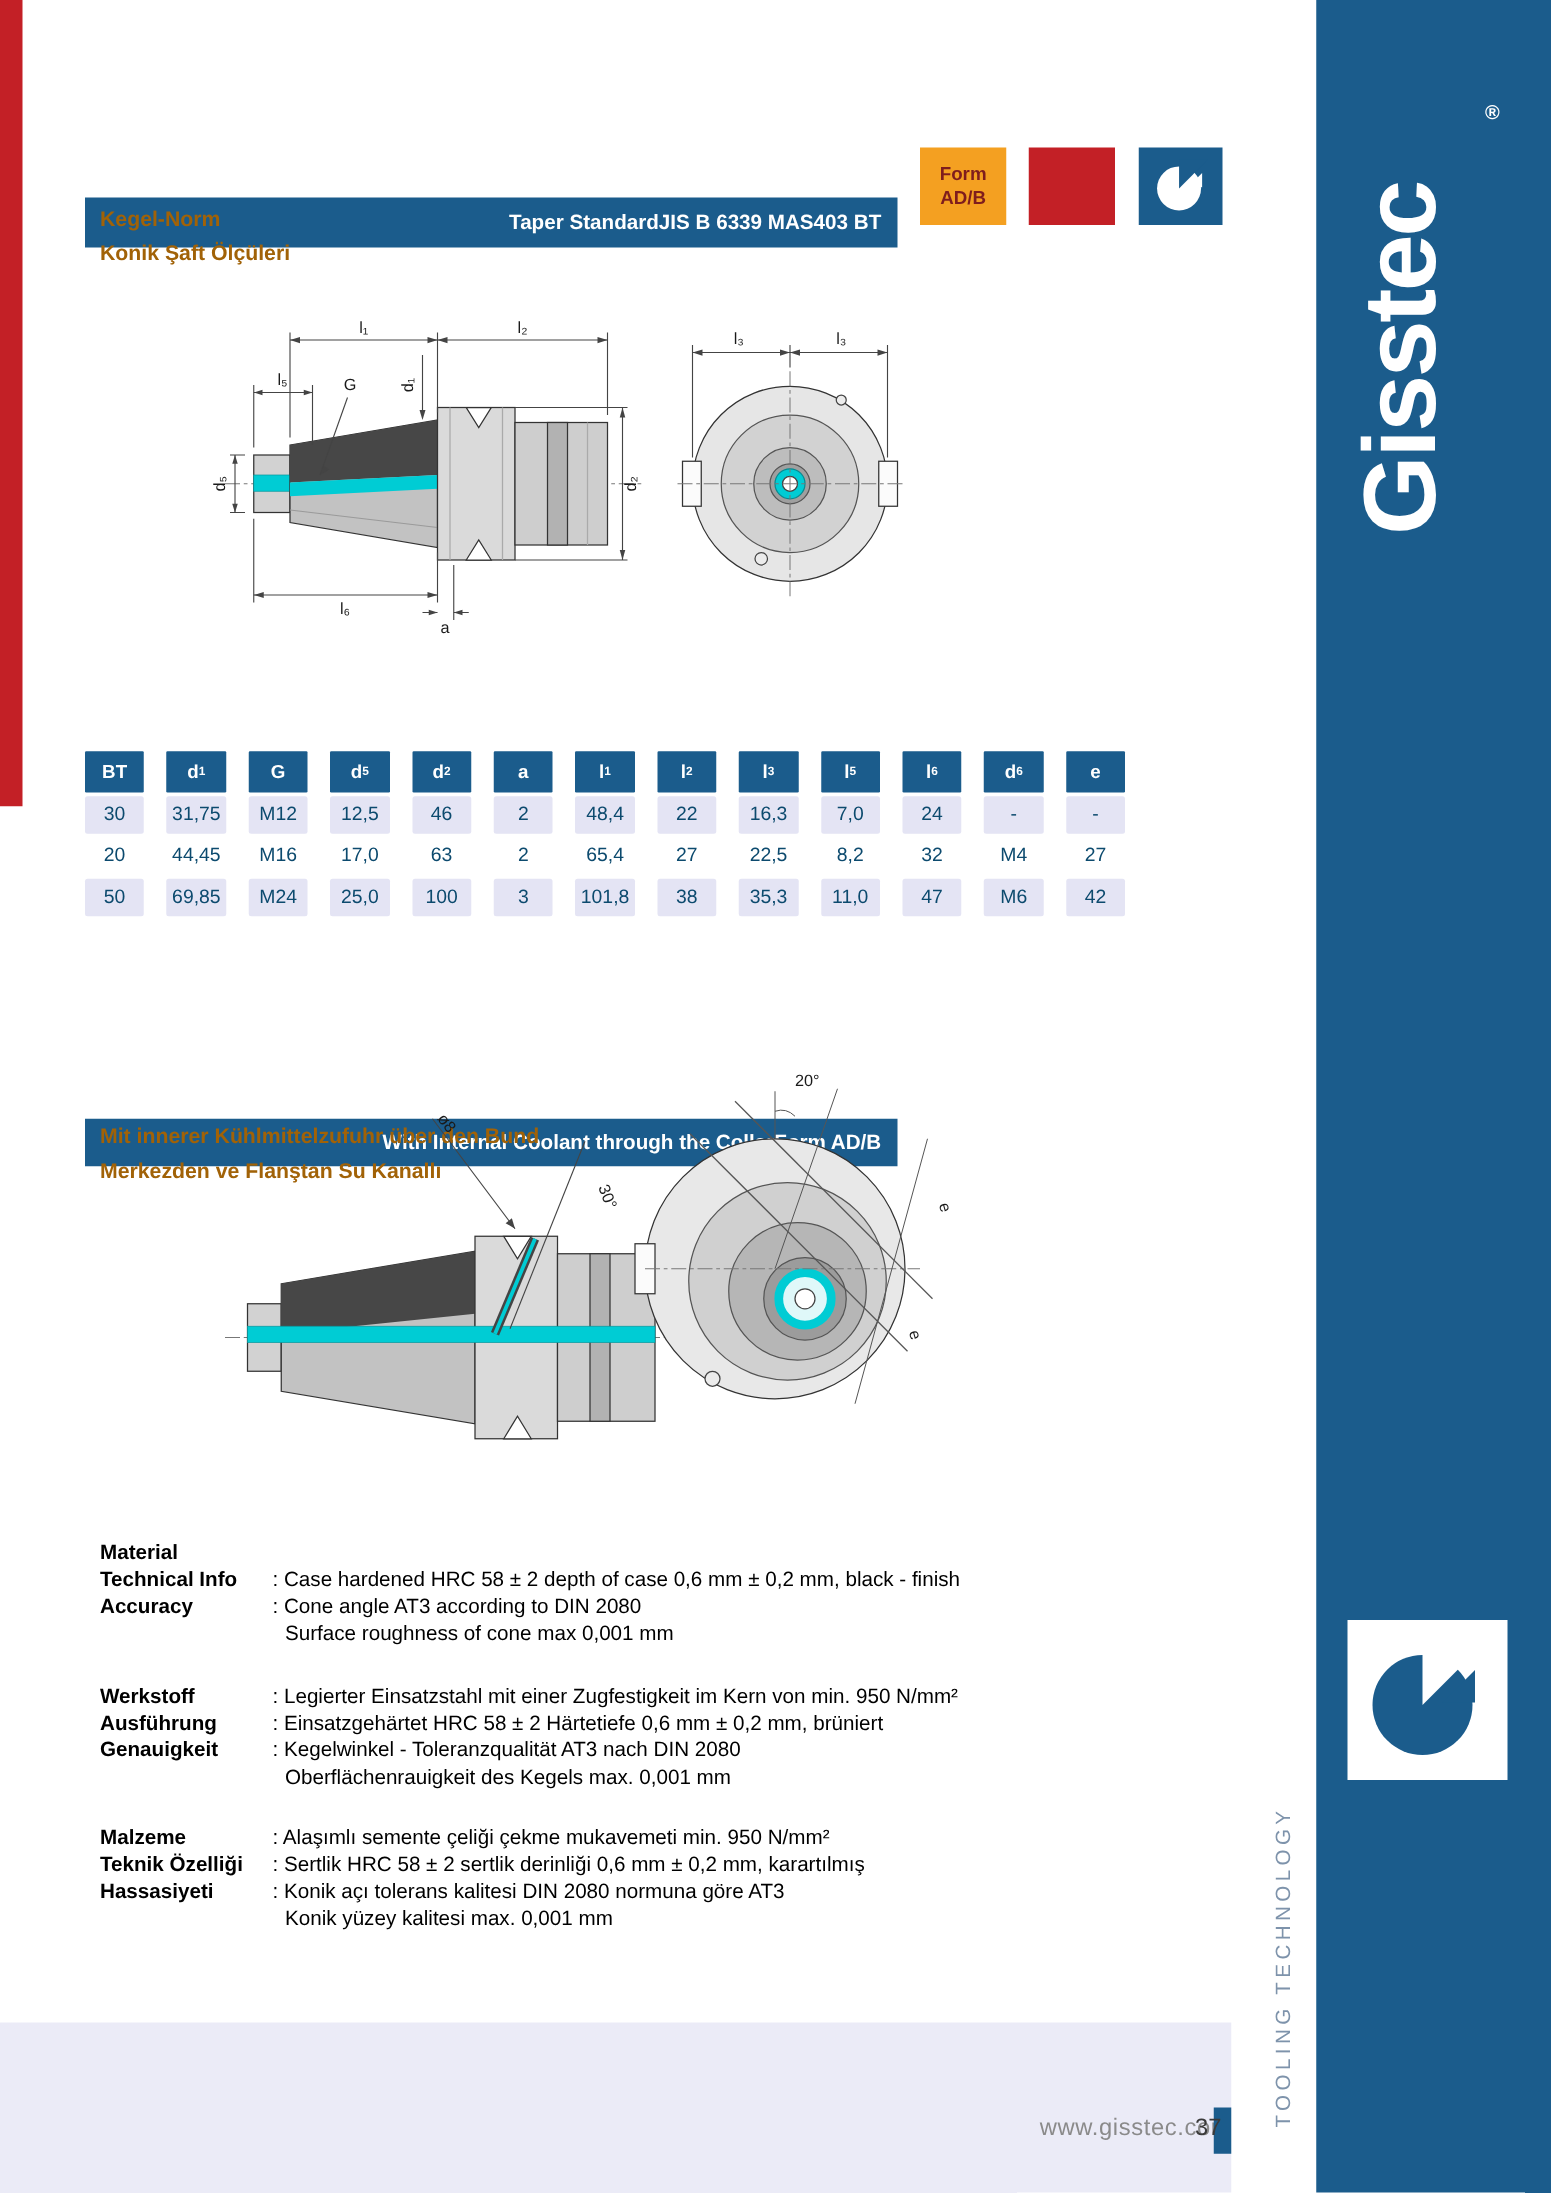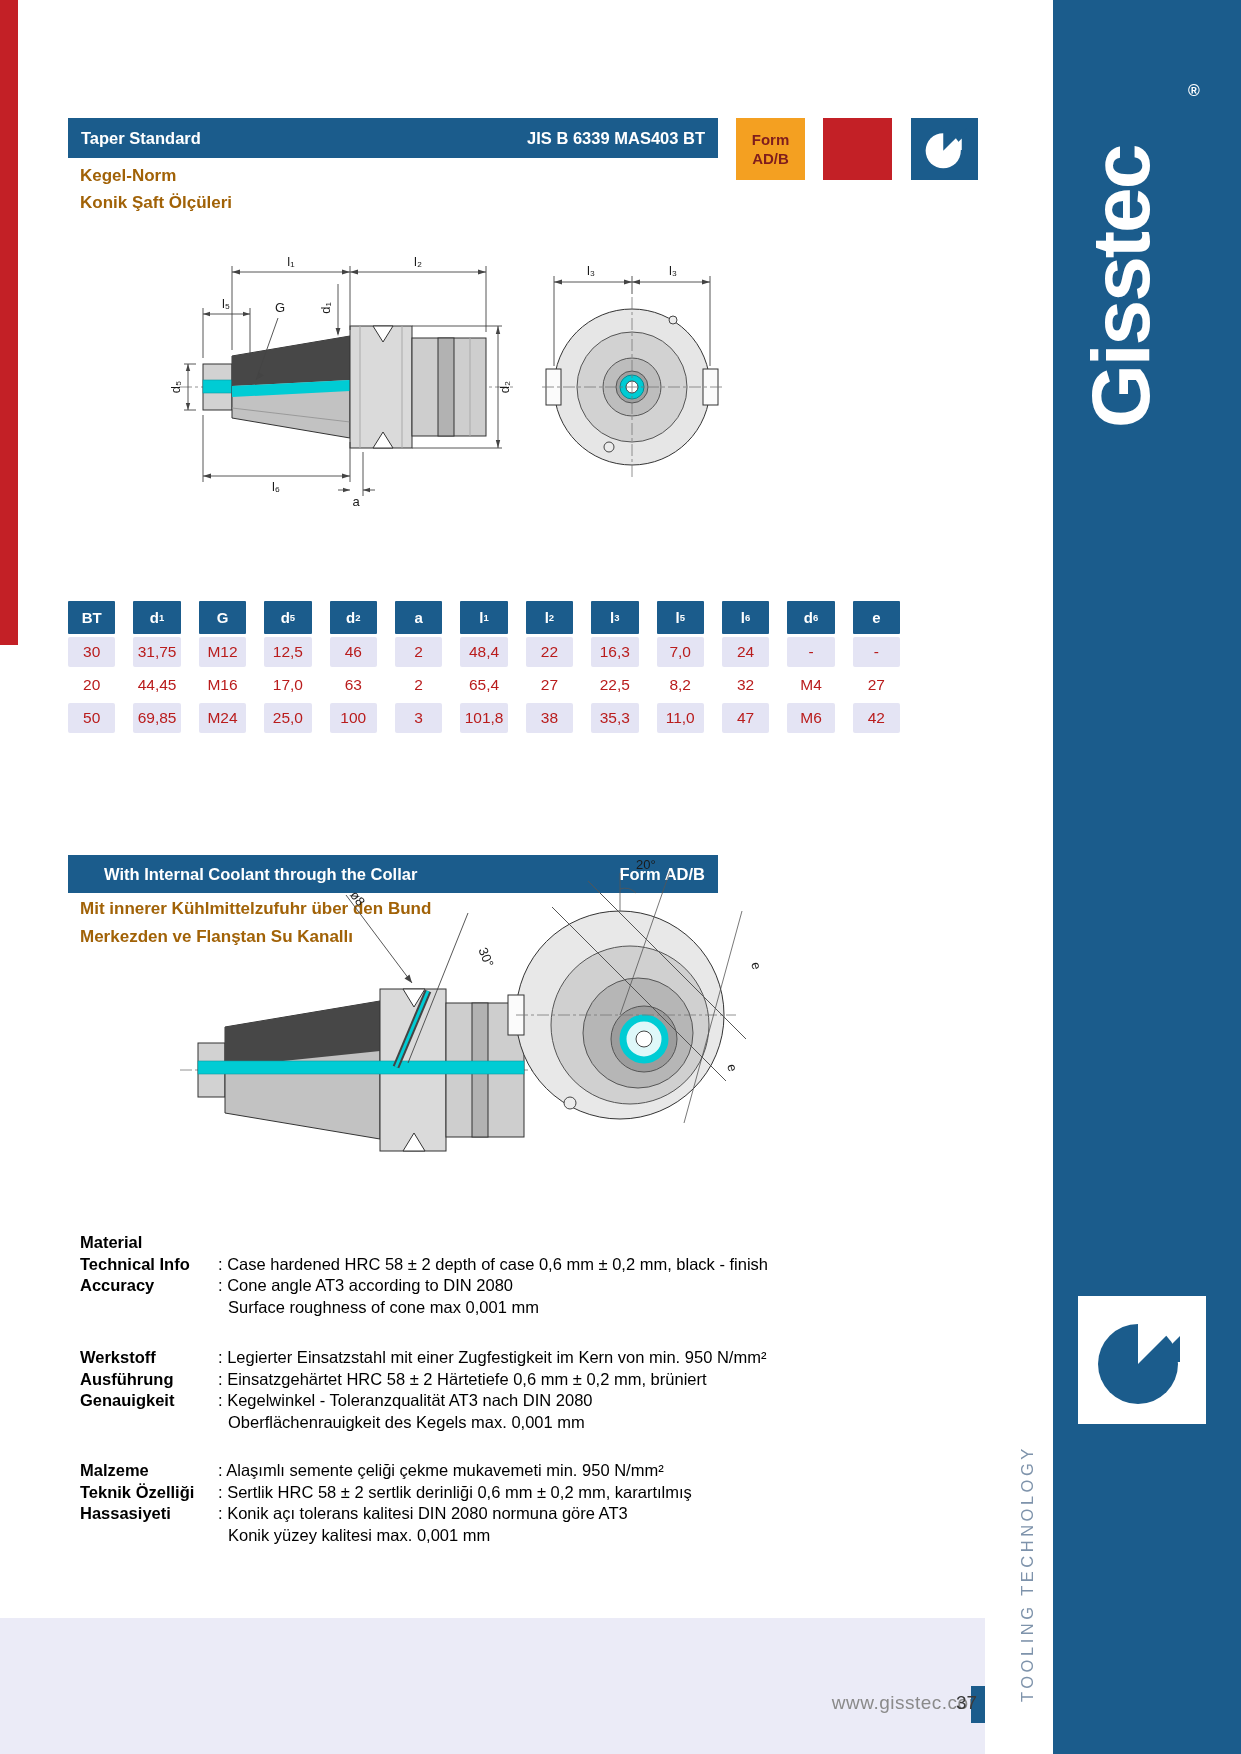--- a/index.html
+++ b/index.html
@@ -17,21 +17,21 @@
   .brand{position:absolute;left:1074px;top:428px;width:350px;height:110px;
          transform-origin:0 0;transform:rotate(-90deg);
          color:#fff;font-size:82px;font-weight:bold;letter-spacing:-2px;}
   .registered{position:absolute;left:1188px;top:82px;color:#fff;font-size:16px;font-weight:bold;}
   .tagline{position:absolute;left:1018px;top:1702px;width:470px;transform-origin:0 0;
            transform:rotate(-90deg);color:#7e93ab;font-size:16.5px;letter-spacing:3.5px;}
   .sidebar-logo{position:absolute;left:1078px;top:1296px;width:128px;height:128px;background:#fff;
                 display:flex;align-items:center;justify-content:center;}
 
   .bar{position:absolute;background:var(--blue);color:#fff;display:flex;align-items:center;
-       justify-content:space-between;padding:0 13px;font-weight:bold;font-size:16.5px;}
+       justify-content:flex-end;padding:0 13px;font-weight:bold;font-size:16.5px;margin-top:40px;}
   #bar1{left:68px;top:118px;width:650px;height:40px;}
   #bar2{left:68px;top:855px;width:650px;height:38px;padding-left:36px;}
   .subtitle{position:absolute;left:80px;font-weight:bold;font-size:17px;color:#a16207;}
   #sub1a{top:166px;} #sub1b{top:193px;}
   #sub2a{top:899px;} #sub2b{top:927px;}
 
   .form-badge{position:absolute;left:736px;top:118px;width:69px;height:62px;background:var(--orange);
               color:#7f1d1d;font-weight:bold;font-size:15px;text-align:center;display:flex;
               flex-direction:column;justify-content:center;line-height:19px;}
   .red-swatch{position:absolute;left:823px;top:118px;width:69px;height:62px;background:var(--red);}
@@ -43,21 +43,21 @@
   #drawing2{left:150px;top:855px;width:640px;height:345px;}
   .dlabel{font:13px "Liberation Sans","DejaVu Sans",sans-serif;fill:#1a1a1a;}
   .f-blue{fill:var(--blue);} .f-white{fill:#fff;}
 
   .dim-table{position:absolute;left:68px;top:601px;width:832px;}
   .tr{display:flex;gap:18px;margin-bottom:3px;}
   .th{flex:1;height:33px;background:var(--blue);color:#fff;display:flex;align-items:center;
       justify-content:center;font-size:15px;font-weight:bold;border-radius:1px;}
   .th sub{font-size:9.5px;}
   .td{flex:1;height:30px;display:flex;align-items:center;justify-content:center;
-      font-size:15.5px;color:#b91c1c;background:#fff;}
+      font-size:15.5px;color:#0c4a6e;background:#fff;}
   .tr.alt .td{background:var(--rowalt);border-radius:2px;}
 
   .spec-block{position:absolute;left:80px;width:850px;font-size:16.5px;line-height:21.5px;}
   #specs-en{top:1232px;} #specs-de{top:1347px;} #specs-tr{top:1460px;}
   .spec-row{display:flex;}
   .spec-label{width:138px;flex:none;font-weight:bold;}
   .spec-text{flex:1;}
   .spec-row.cont .spec-text{padding-left:10px;}
 
   .website{position:absolute;right:256px;top:1692px;font-size:19px;color:#8a8a8a;letter-spacing:.5px;}

